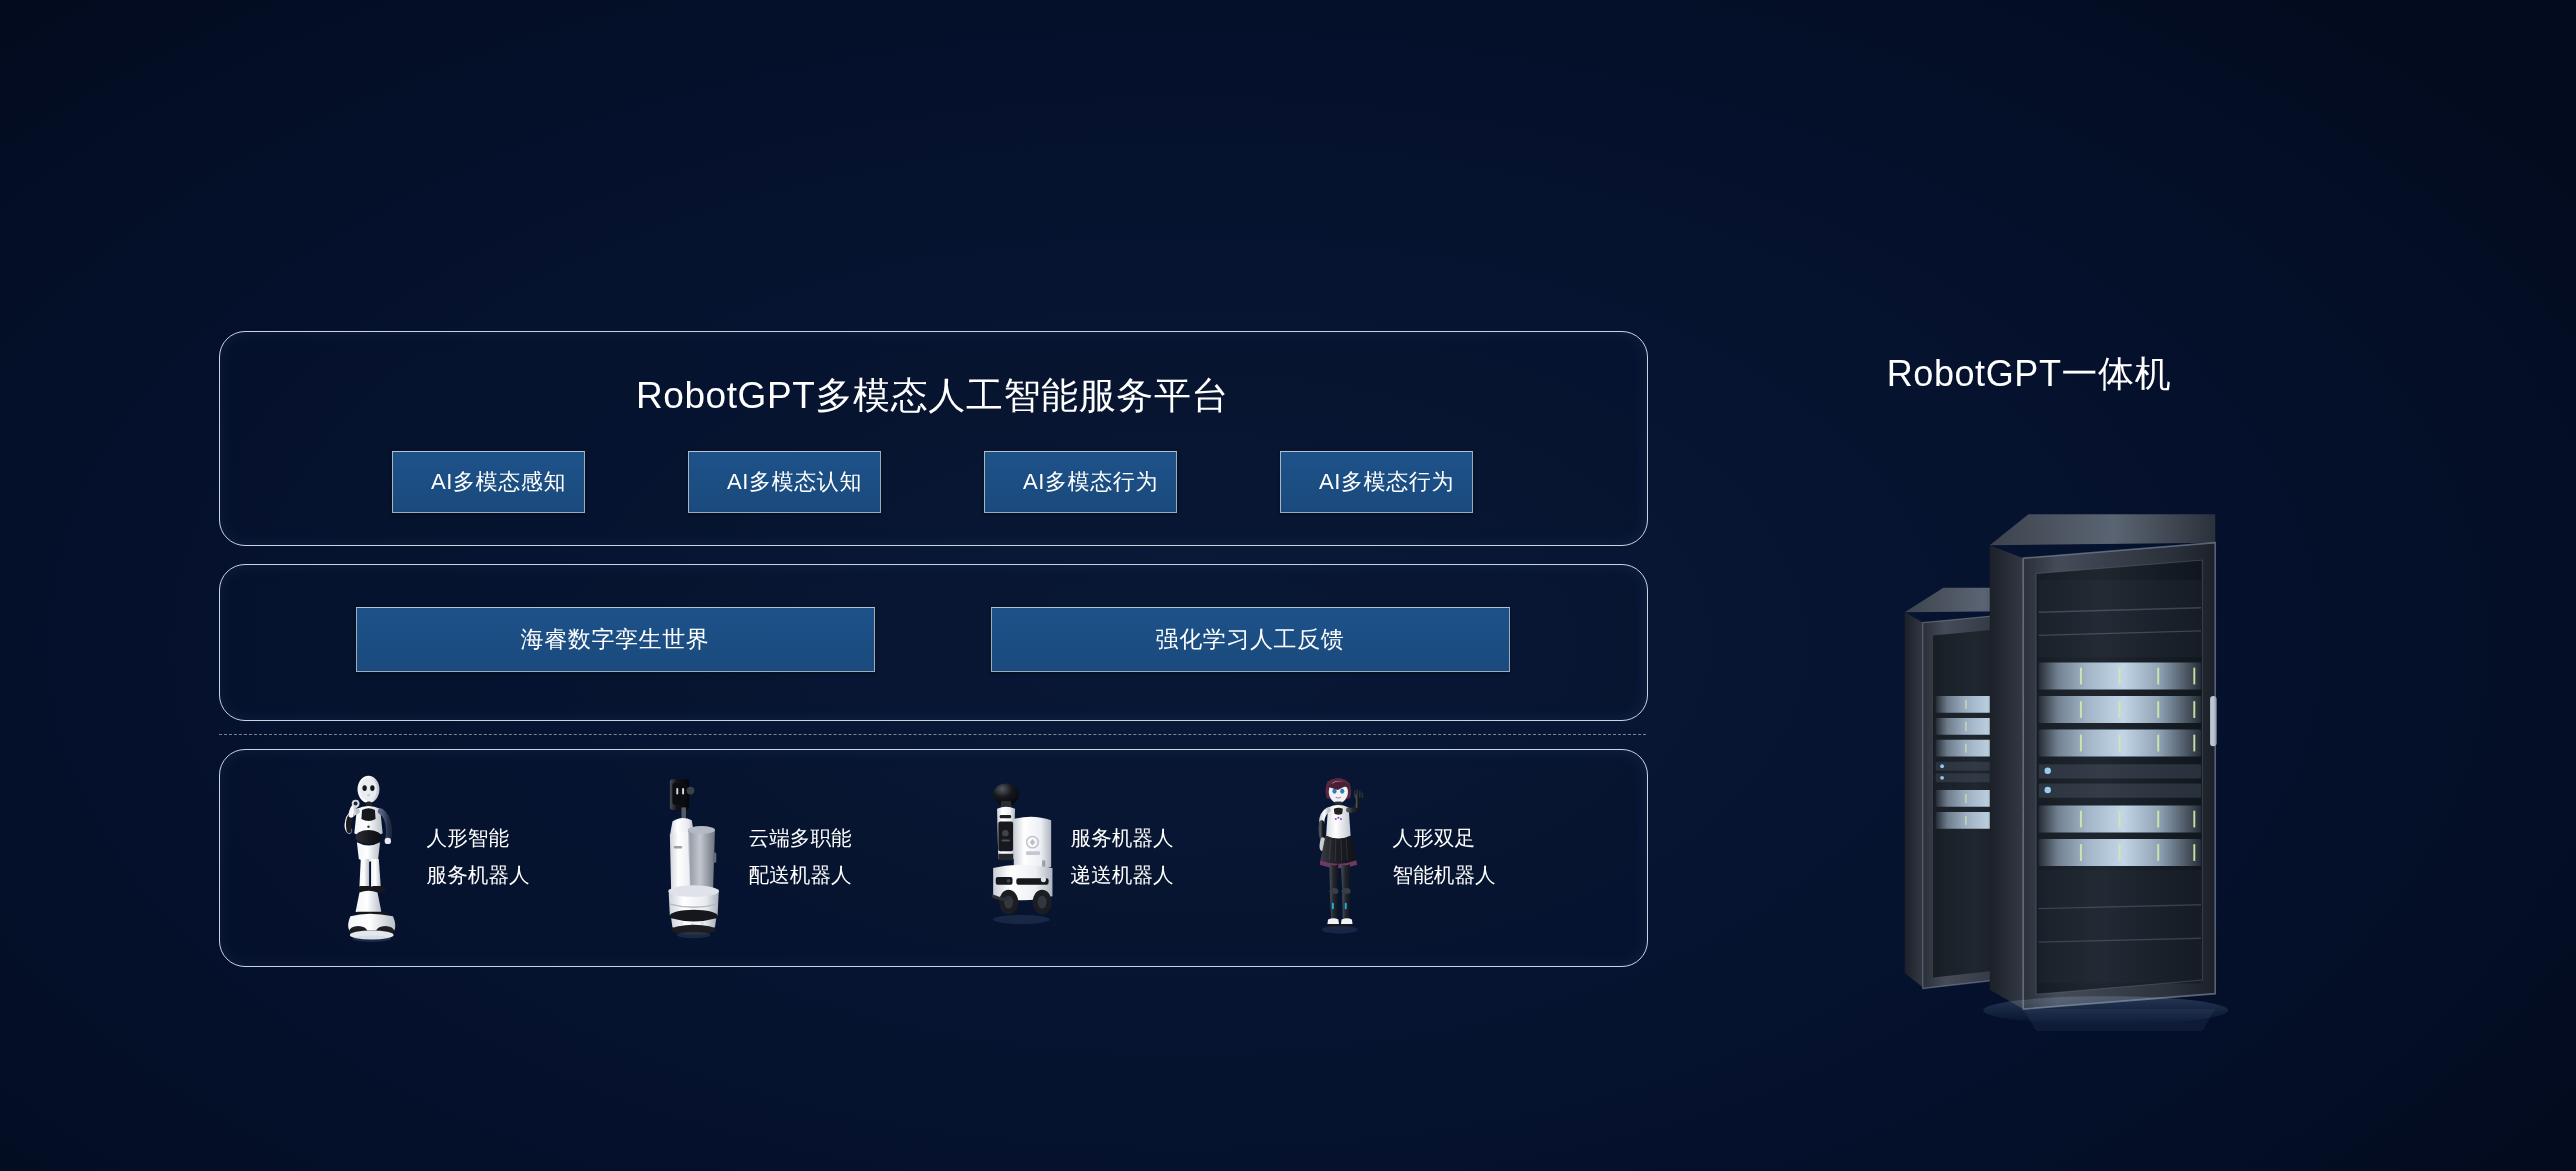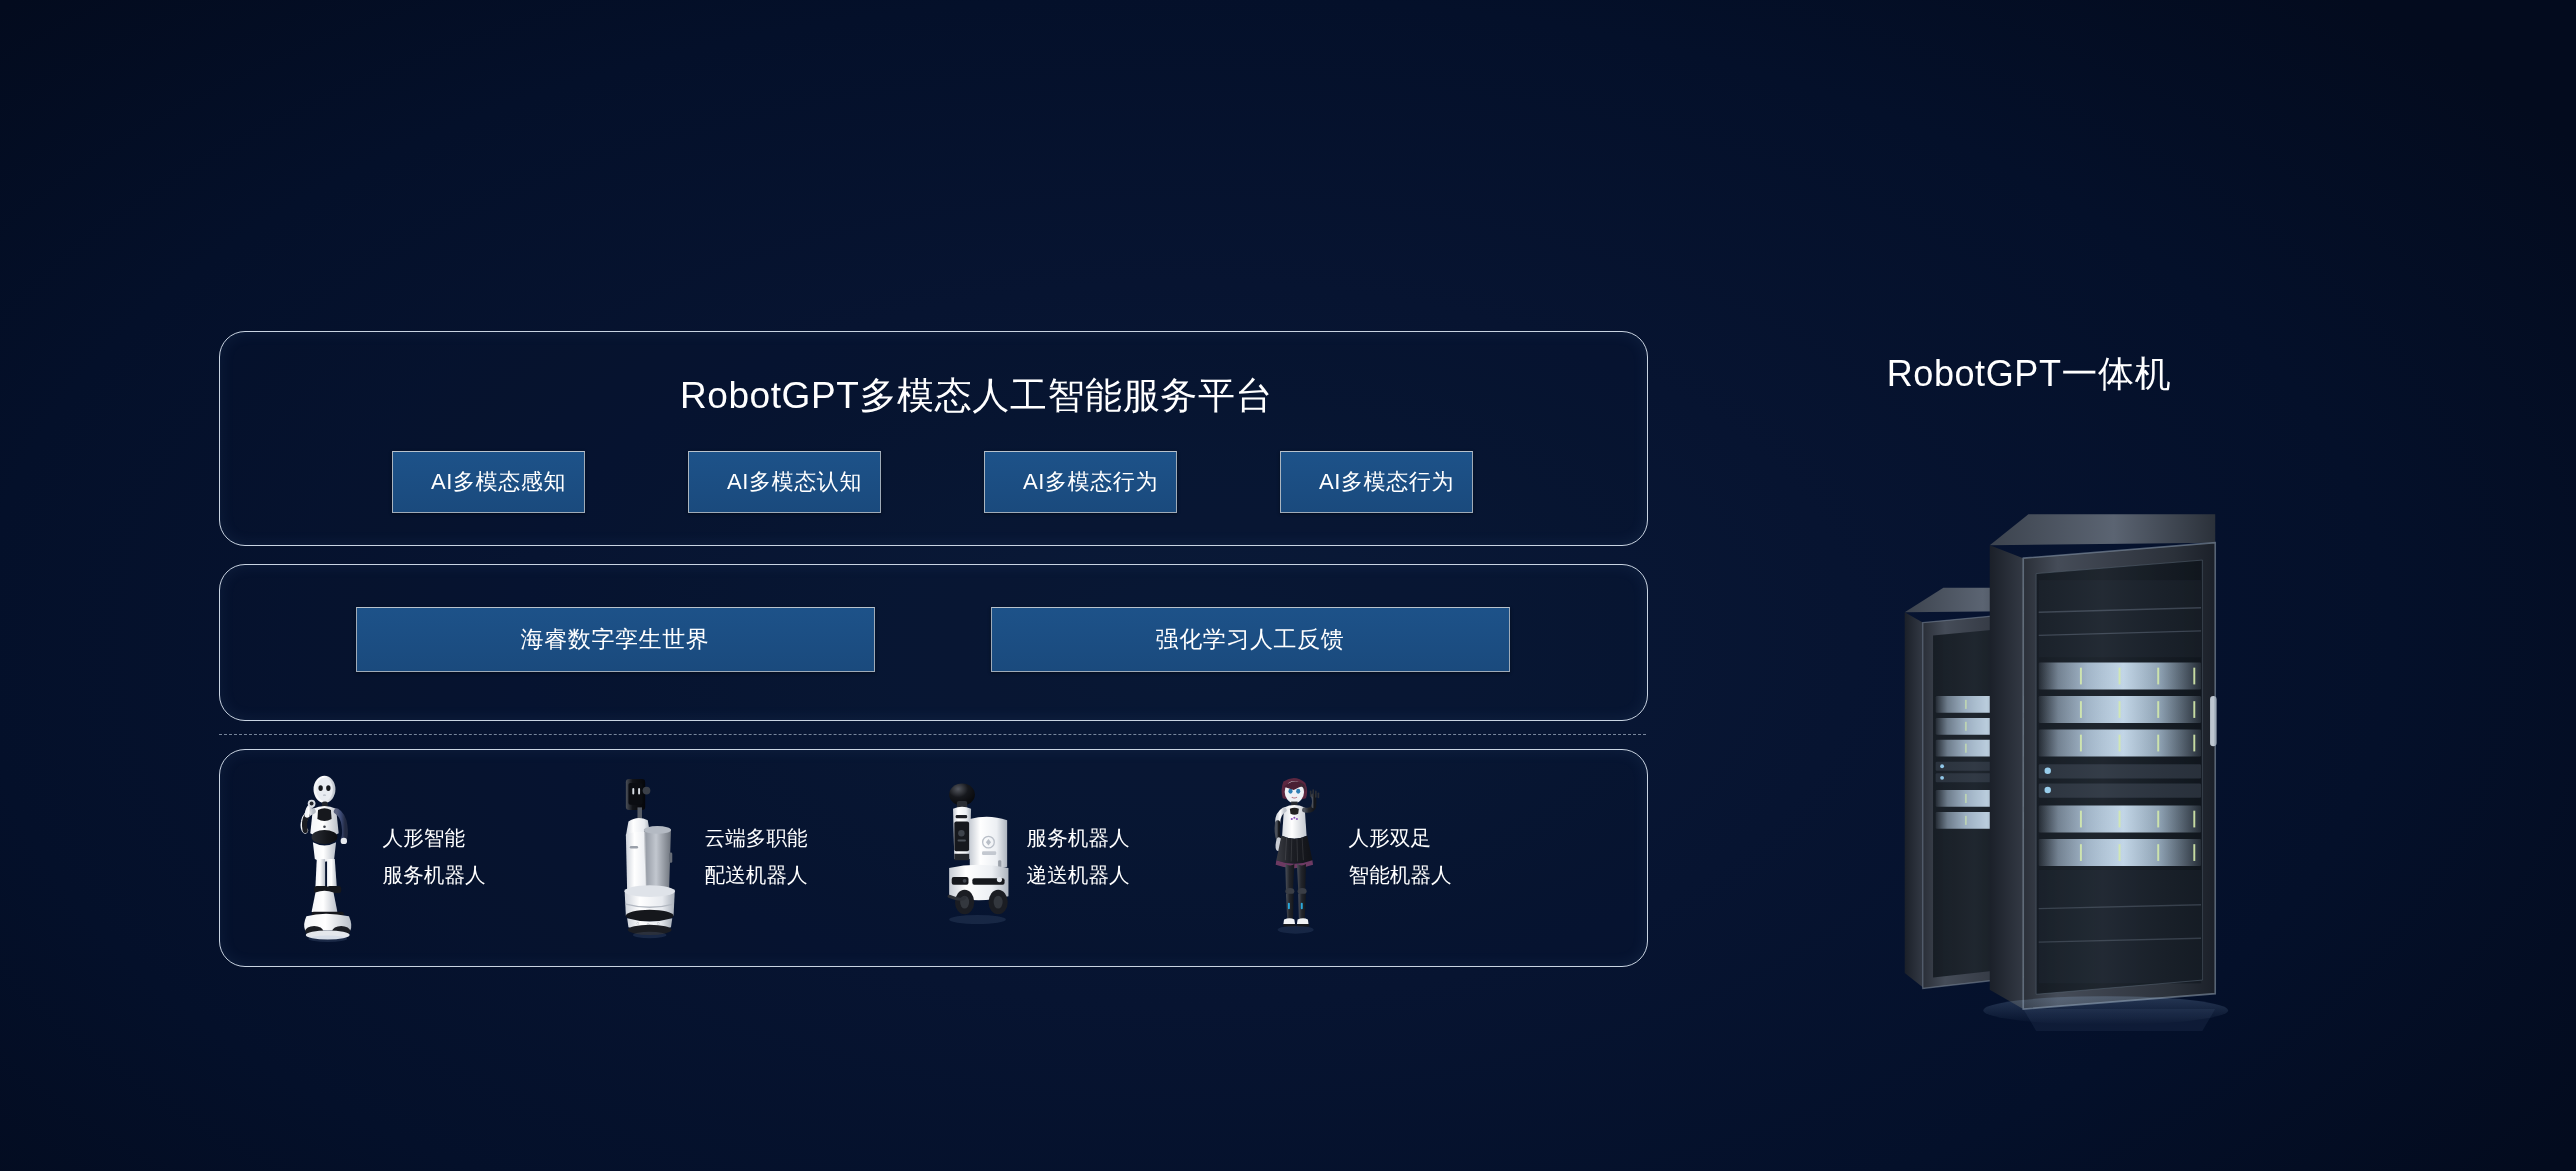--- a/index.html
+++ b/index.html
@@ -48,21 +48,20 @@
   #platform-heading {
     position: absolute;
     left: 219px;
     top: 371px;
     width: 1427px;
     text-align: center;
     font-size: 37px;
     font-weight: 400;
     letter-spacing: 0.6px;
     color: #ffffff;
-    padding-left: 44px;
   }
 
   
   #chip-row {
     position: absolute;
     left: 219px;
     top: 451px;
     width: 1427px;
     height: 62px;
     display: flex;
@@ -126,21 +125,21 @@
 
   
   #robot-row {
     position: absolute;
     left: 219px;
     top: 760px;
     width: 1427px;
     height: 193px;
     display: flex;
     align-items: center;
-    padding-left: 68px;
+    padding-left: 112px;
     box-sizing: border-box;
     gap: 39px;
   }
   .robot-item {
     display: flex;
     align-items: center;
     gap: 11.6px;
     width: 283px;
   }
   .robot-art {

